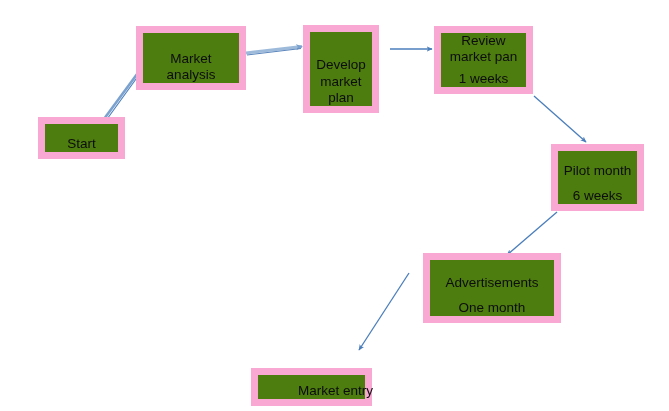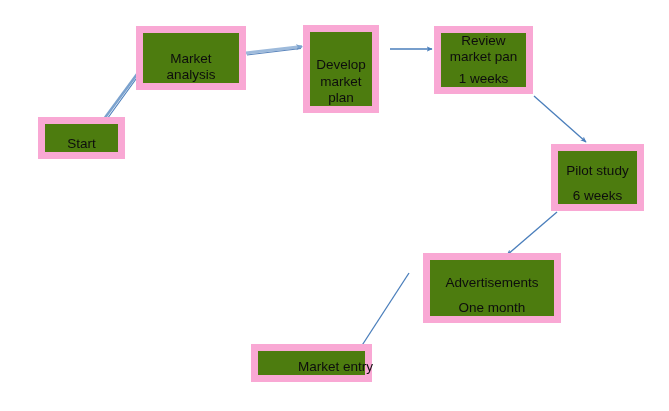--- a/index.html
+++ b/index.html
@@ -105,28 +105,28 @@
   </div>
 
   <div class="node" style="left:434px; top:26px; width:99px; height:68px;">
     <span class="line">Review</span>
     <span class="line">market pan</span>
     <span class="gap"></span>
     <span class="line">1 weeks</span>
   </div>
 
   <div class="node" style="left:551px; top:144px; width:93px; height:67px;">
-    <span class="line">Pilot study</span>
+    <span class="line">Pilot month</span>
     <span class="gap"></span>
     <span class="line">6 weeks</span>
   </div>
 
   <div class="node" style="left:407px; top:253px; width:138px; height:70px;margin-left:16px;">
     <span class="line">Advertisements</span>
     <span class="gap"></span>
     <span class="line">One month</span>
   </div>
 
-  <div class="node" style="left:251px; top:344px; width:121px; height:38px;padding-left:48px;">
+  <div class="node" style="left:251px; top:368px; width:121px; height:38px;padding-left:48px;">
     <span class="line">Market entry</span>
   </div>
 
 </div>
 
 </body></html>

